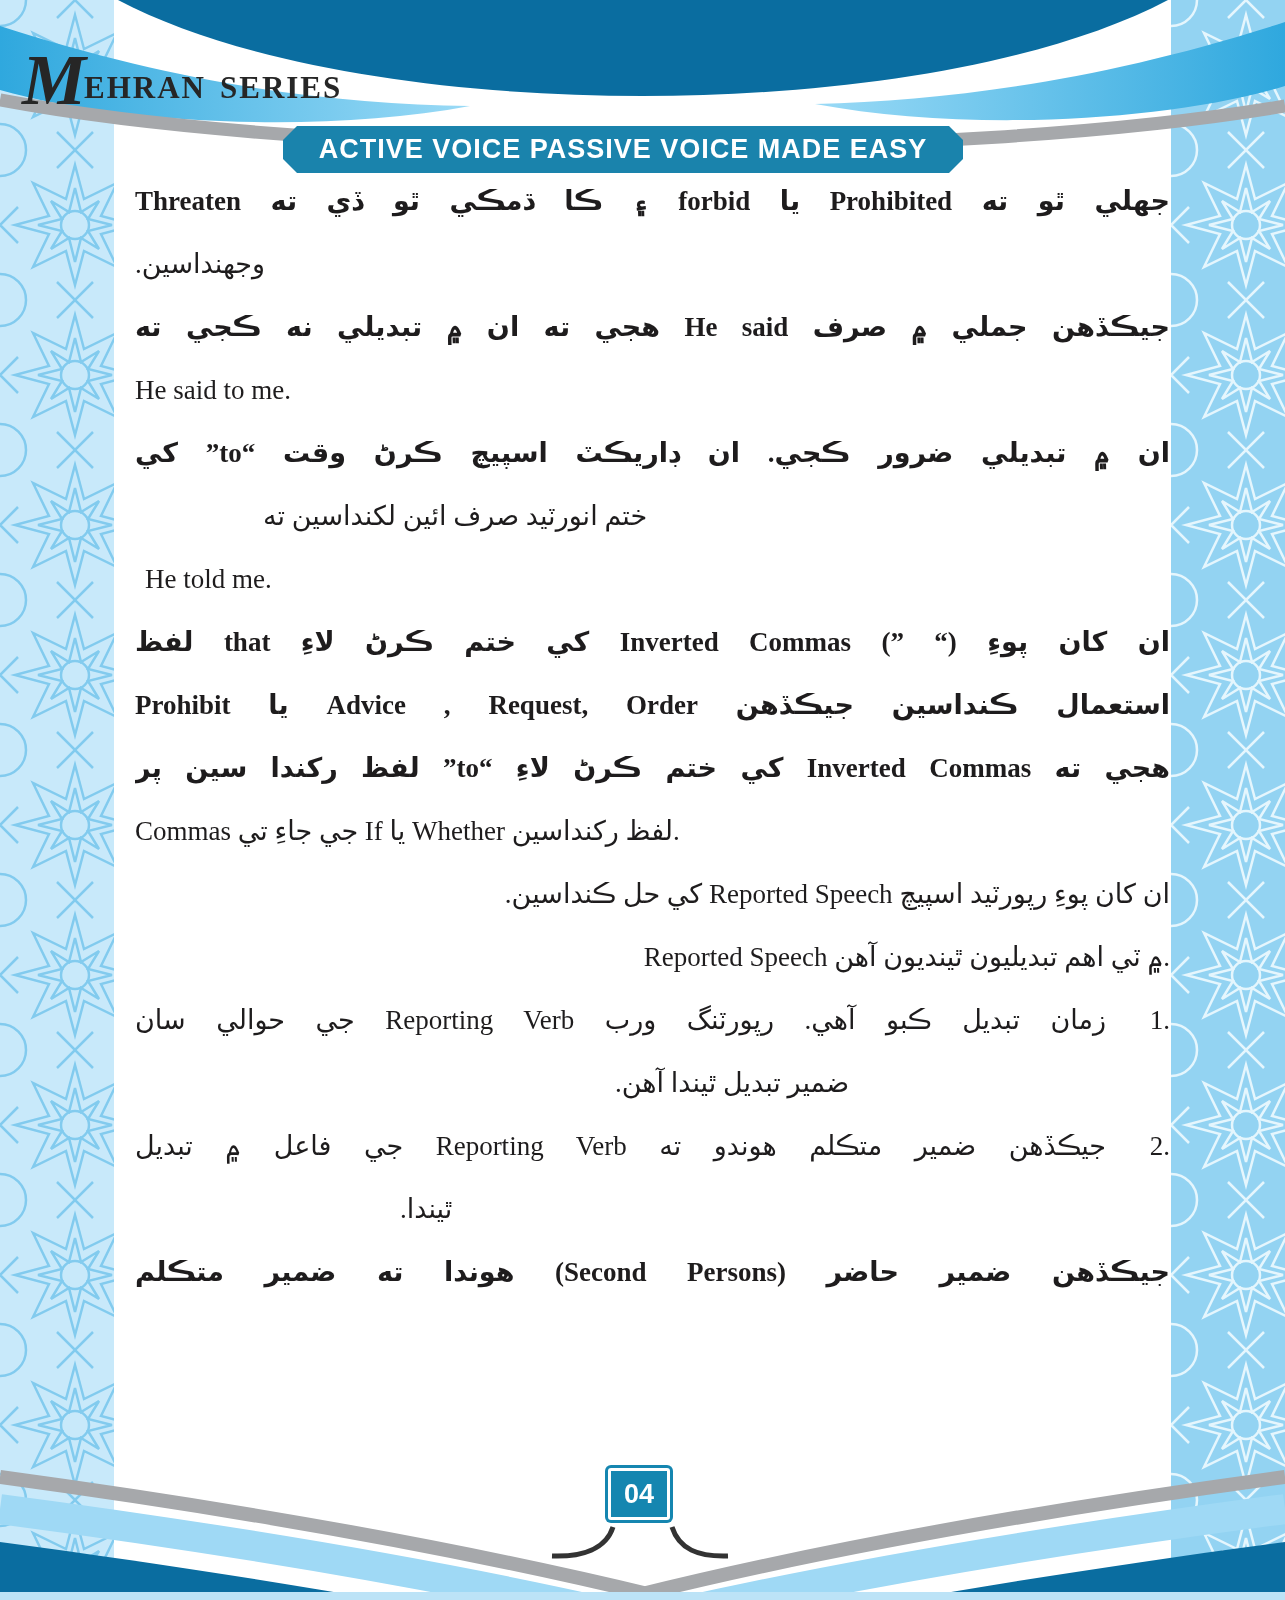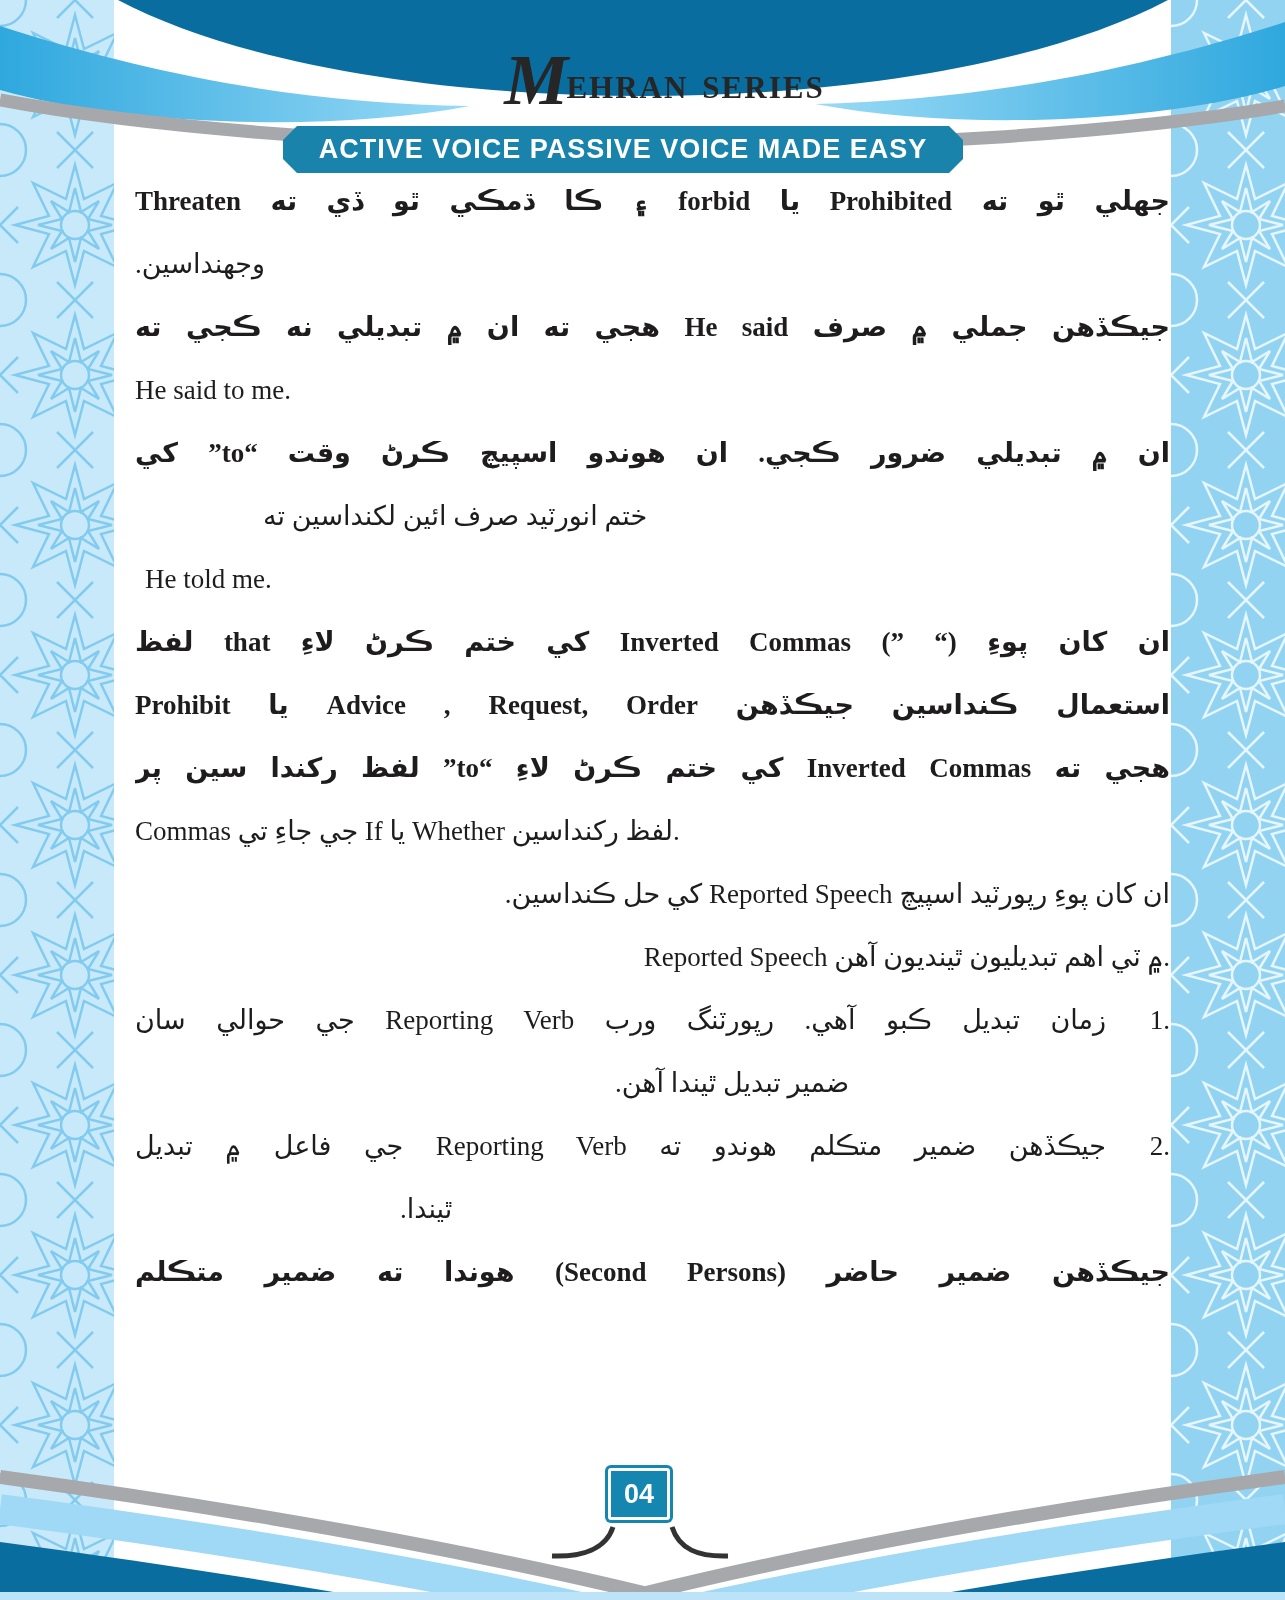--- a/index.html
+++ b/index.html
@@ -10,21 +10,21 @@
   
   .side-border{position:absolute;top:0;height:1600px;width:114px;z-index:0;}
   .side-border.left{left:0;}
   .side-border.right{right:0;}
   
   .wave-svg{position:absolute;left:0;width:1285px;z-index:1;pointer-events:none;}
   #header-svg{top:0;height:250px;}
   #footer-svg{bottom:0;height:165px;}
   
   .series-title{
-    position:absolute;top:44px;left:0;width:100%;text-align:center;z-index:2;
+    position:absolute;top:44px;left:0;width:100%;text-align:left;z-index:2;
     color:#262626;white-space:nowrap;
   }
   .series-title .inner{display:inline-block;transform:translateX(22px);}
   .series-initial{
     font-family:"Liberation Serif",serif;font-style:italic;font-weight:bold;
     font-size:72px;line-height:72px;vertical-align:-6px;letter-spacing:-2px;
   }
   .series-name,.series-word{
     font-family:"Liberation Serif",serif;font-weight:bold;font-size:31px;
     letter-spacing:2px;
@@ -128,21 +128,21 @@
 
 <div class="title-banner">
   <span>ACTIVE VOICE PASSIVE VOICE MADE EASY</span>
 </div>
 
 <div class="content">
   <div class="line j" dir="rtl">جهلي ٿو ته Prohibited يا forbid ۽ ڪا ڌمڪي ٿو ڏي ته Threaten</div>
   <div class="line al" dir="rtl">وجهنداسين.</div>
   <div class="line j" dir="rtl">جيڪڏهن جملي ۾ صرف He said هجي ته ان ۾ تبديلي نه ڪجي ته</div>
   <div class="line al" dir="ltr">He said to me.</div>
-  <div class="line j" dir="rtl">ان ۾ تبديلي ضرور ڪجي. ان هوندو اسپيچ ڪرڻ وقت “to” کي</div>
+  <div class="line j" dir="rtl">ان ۾ تبديلي ضرور ڪجي. ان ڊاريڪٽ اسپيچ ڪرڻ وقت “to” کي</div>
   <div class="line ind130" dir="rtl">ختم انورٽيد صرف ائين لکنداسين ته</div>
   <div class="line ind10" dir="ltr">He told me.</div>
   <div class="line j" dir="rtl">ان کان پوءِ (“ ”) Inverted Commas کي ختم ڪرڻ لاءِ that لفظ</div>
   <div class="line j" dir="rtl">استعمال ڪنداسين جيڪڏهن Advice , Request, Order يا Prohibit</div>
   <div class="line j" dir="rtl">هجي ته Inverted Commas کي ختم ڪرڻ لاءِ “to” لفظ رکندا سين پر</div>
   <div class="line al" dir="ltr">Commas جي جاءِ تي If يا Whether لفظ رکنداسين.</div>
   <div class="line ar" dir="rtl">ان کان پوءِ رپورٽيد اسپيچ Reported Speech کي حل ڪنداسين.</div>
   <div class="line ar" dir="ltr">Reported Speech ۾ ٽي اهم تبديليون ٿينديون آهن.</div>
   <div class="line list" dir="rtl">
     <span class="num">1.</span>

